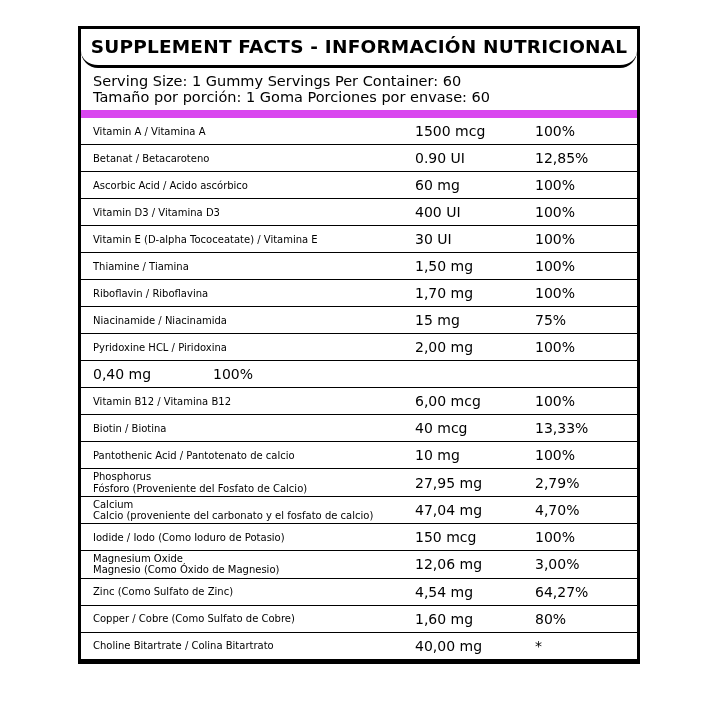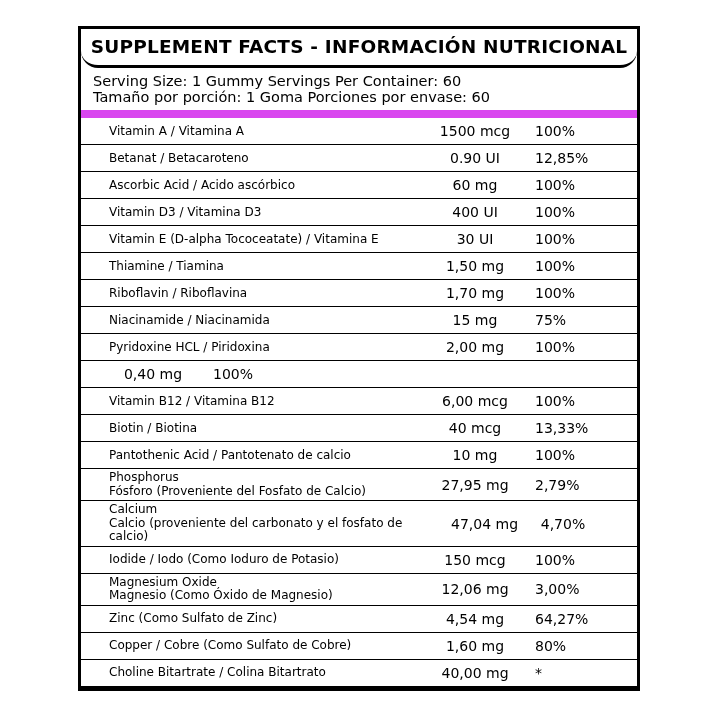--- a/index.html
+++ b/index.html
@@ -73,31 +73,30 @@
     align-items: center;
     border-bottom: 1px solid #000000;
     padding: 2px 10px 2px 12px;
     min-height: 22px;
   }
   .row:last-child {
     border-bottom: 2px solid #000000;
   }
   .row .nm {
     flex: 1 1 auto;
-    font-size: 12px;
+    font-size: 10px;
     line-height: 1.12;
     padding-right: 4px;
-    margin-left: 16px;
   }
   .row .nm .l2 {
     display: block;
   }
   .row .amt {
     width: 120px;
-    text-align: center;
+    text-align: left;
     font-size: 14px;
     white-space: nowrap;
   }
   .row .dv {
     width: 92px;
     text-align: left;
     font-size: 14px;
     white-space: nowrap;
     padding-left: 0;
   }

